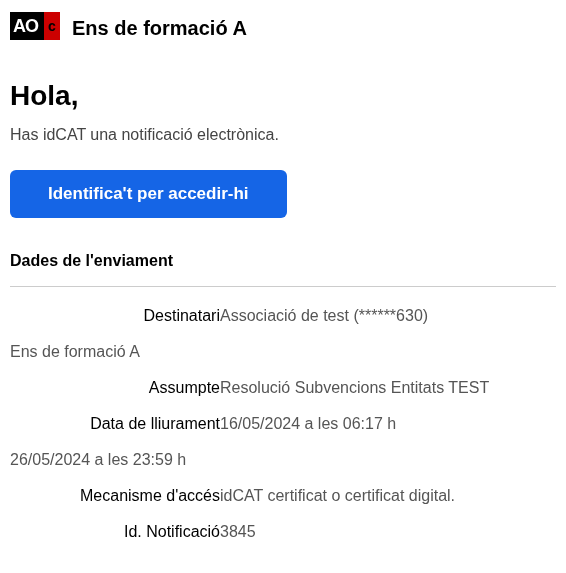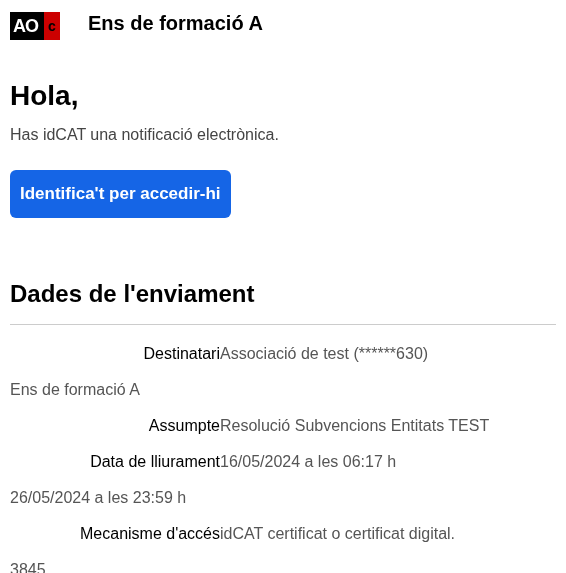--- a/index.html
+++ b/index.html
@@ -5,22 +5,22 @@
     * { box-sizing: border-box; margin: 0; padding: 0; }
     body {
       font-family: Arial, Helvetica, sans-serif;
       background: #fff;
       padding: 12px 10px;
       width: 566px;
       color: #000;
     }
     .header {
       display: flex;
-      align-items: flex-start;
-      gap: 28px;
+      align-items: flex-end;
+      gap: 12px;
       margin-bottom: 40px;
     }
     .logo {
       width: 50px;
       height: 28px;
       background: #000;
       position: relative;
       display: flex;
       align-items: center;
       justify-content: flex-start;
@@ -59,31 +59,30 @@
       font-size: 16px;
       color: #444;
       margin-bottom: 26px;
     }
     .cta {
       display: inline-block;
       background: #1565e6;
       color: #fff;
       font-size: 17px;
       font-weight: 700;
-      padding: 14px 10px;
+      padding: 14px 38px;
       border-radius: 6px;
       border: none;
       cursor: pointer;
       margin-bottom: 34px;
     }
     .section-title {
-      font-size: 24px;
+      font-size: 16px;
       font-weight: 700;
       margin-bottom: 16px;
-      margin-top: 28px;
     }
     .divider {
       border: none;
       border-top: 1px solid #ccc;
       margin-bottom: 20px;
     }
     .row {
       display: flex;
       margin-bottom: 18px;
       font-size: 16px;
@@ -136,17 +135,18 @@
   <div class="value">16/05/2024 a les 06:17 h</div>
 </div>
 <div class="row">
   <div class="value">26/05/2024 a les 23:59 h</div>
 </div>
 <div class="row">
   <div class="label">Mecanisme d'accés</div>
   <div class="value">idCAT certificat o certificat digital.</div>
 </div>
 <div class="row">
+  <div class="label">Id. Notificació</div>
   <div class="value">3845</div>
 </div>
 
 
 
 
 </body></html>

